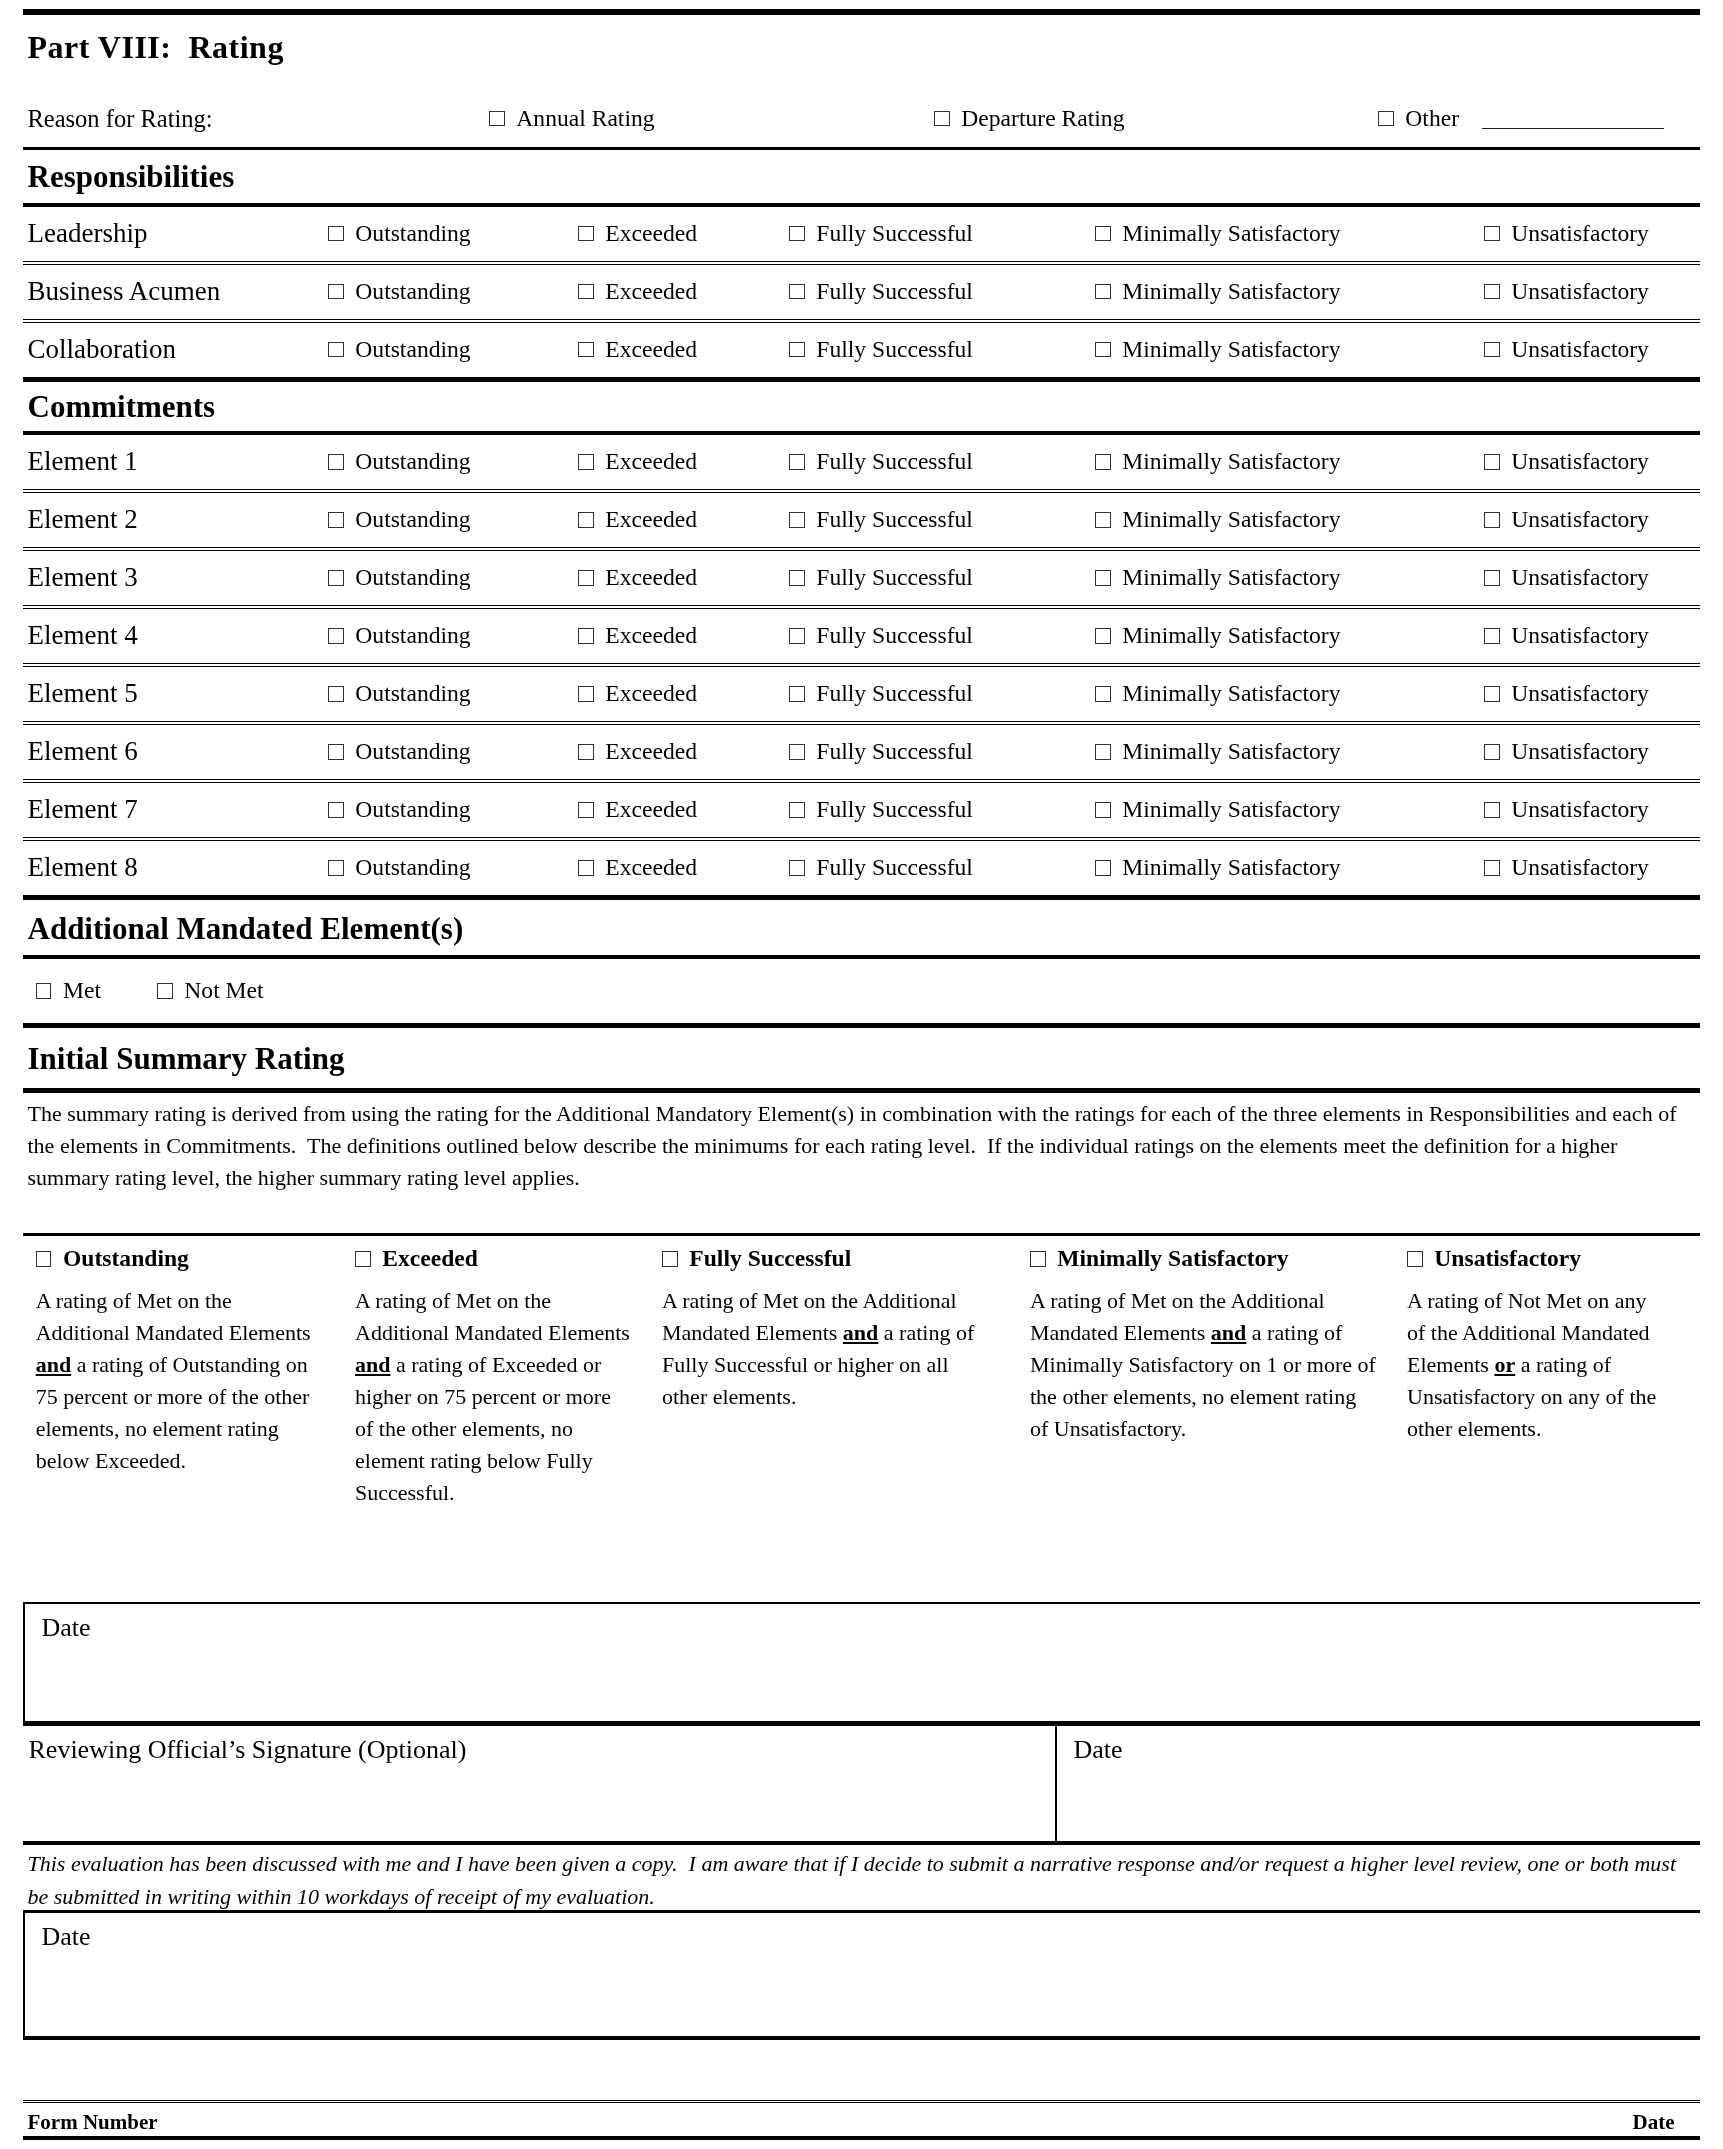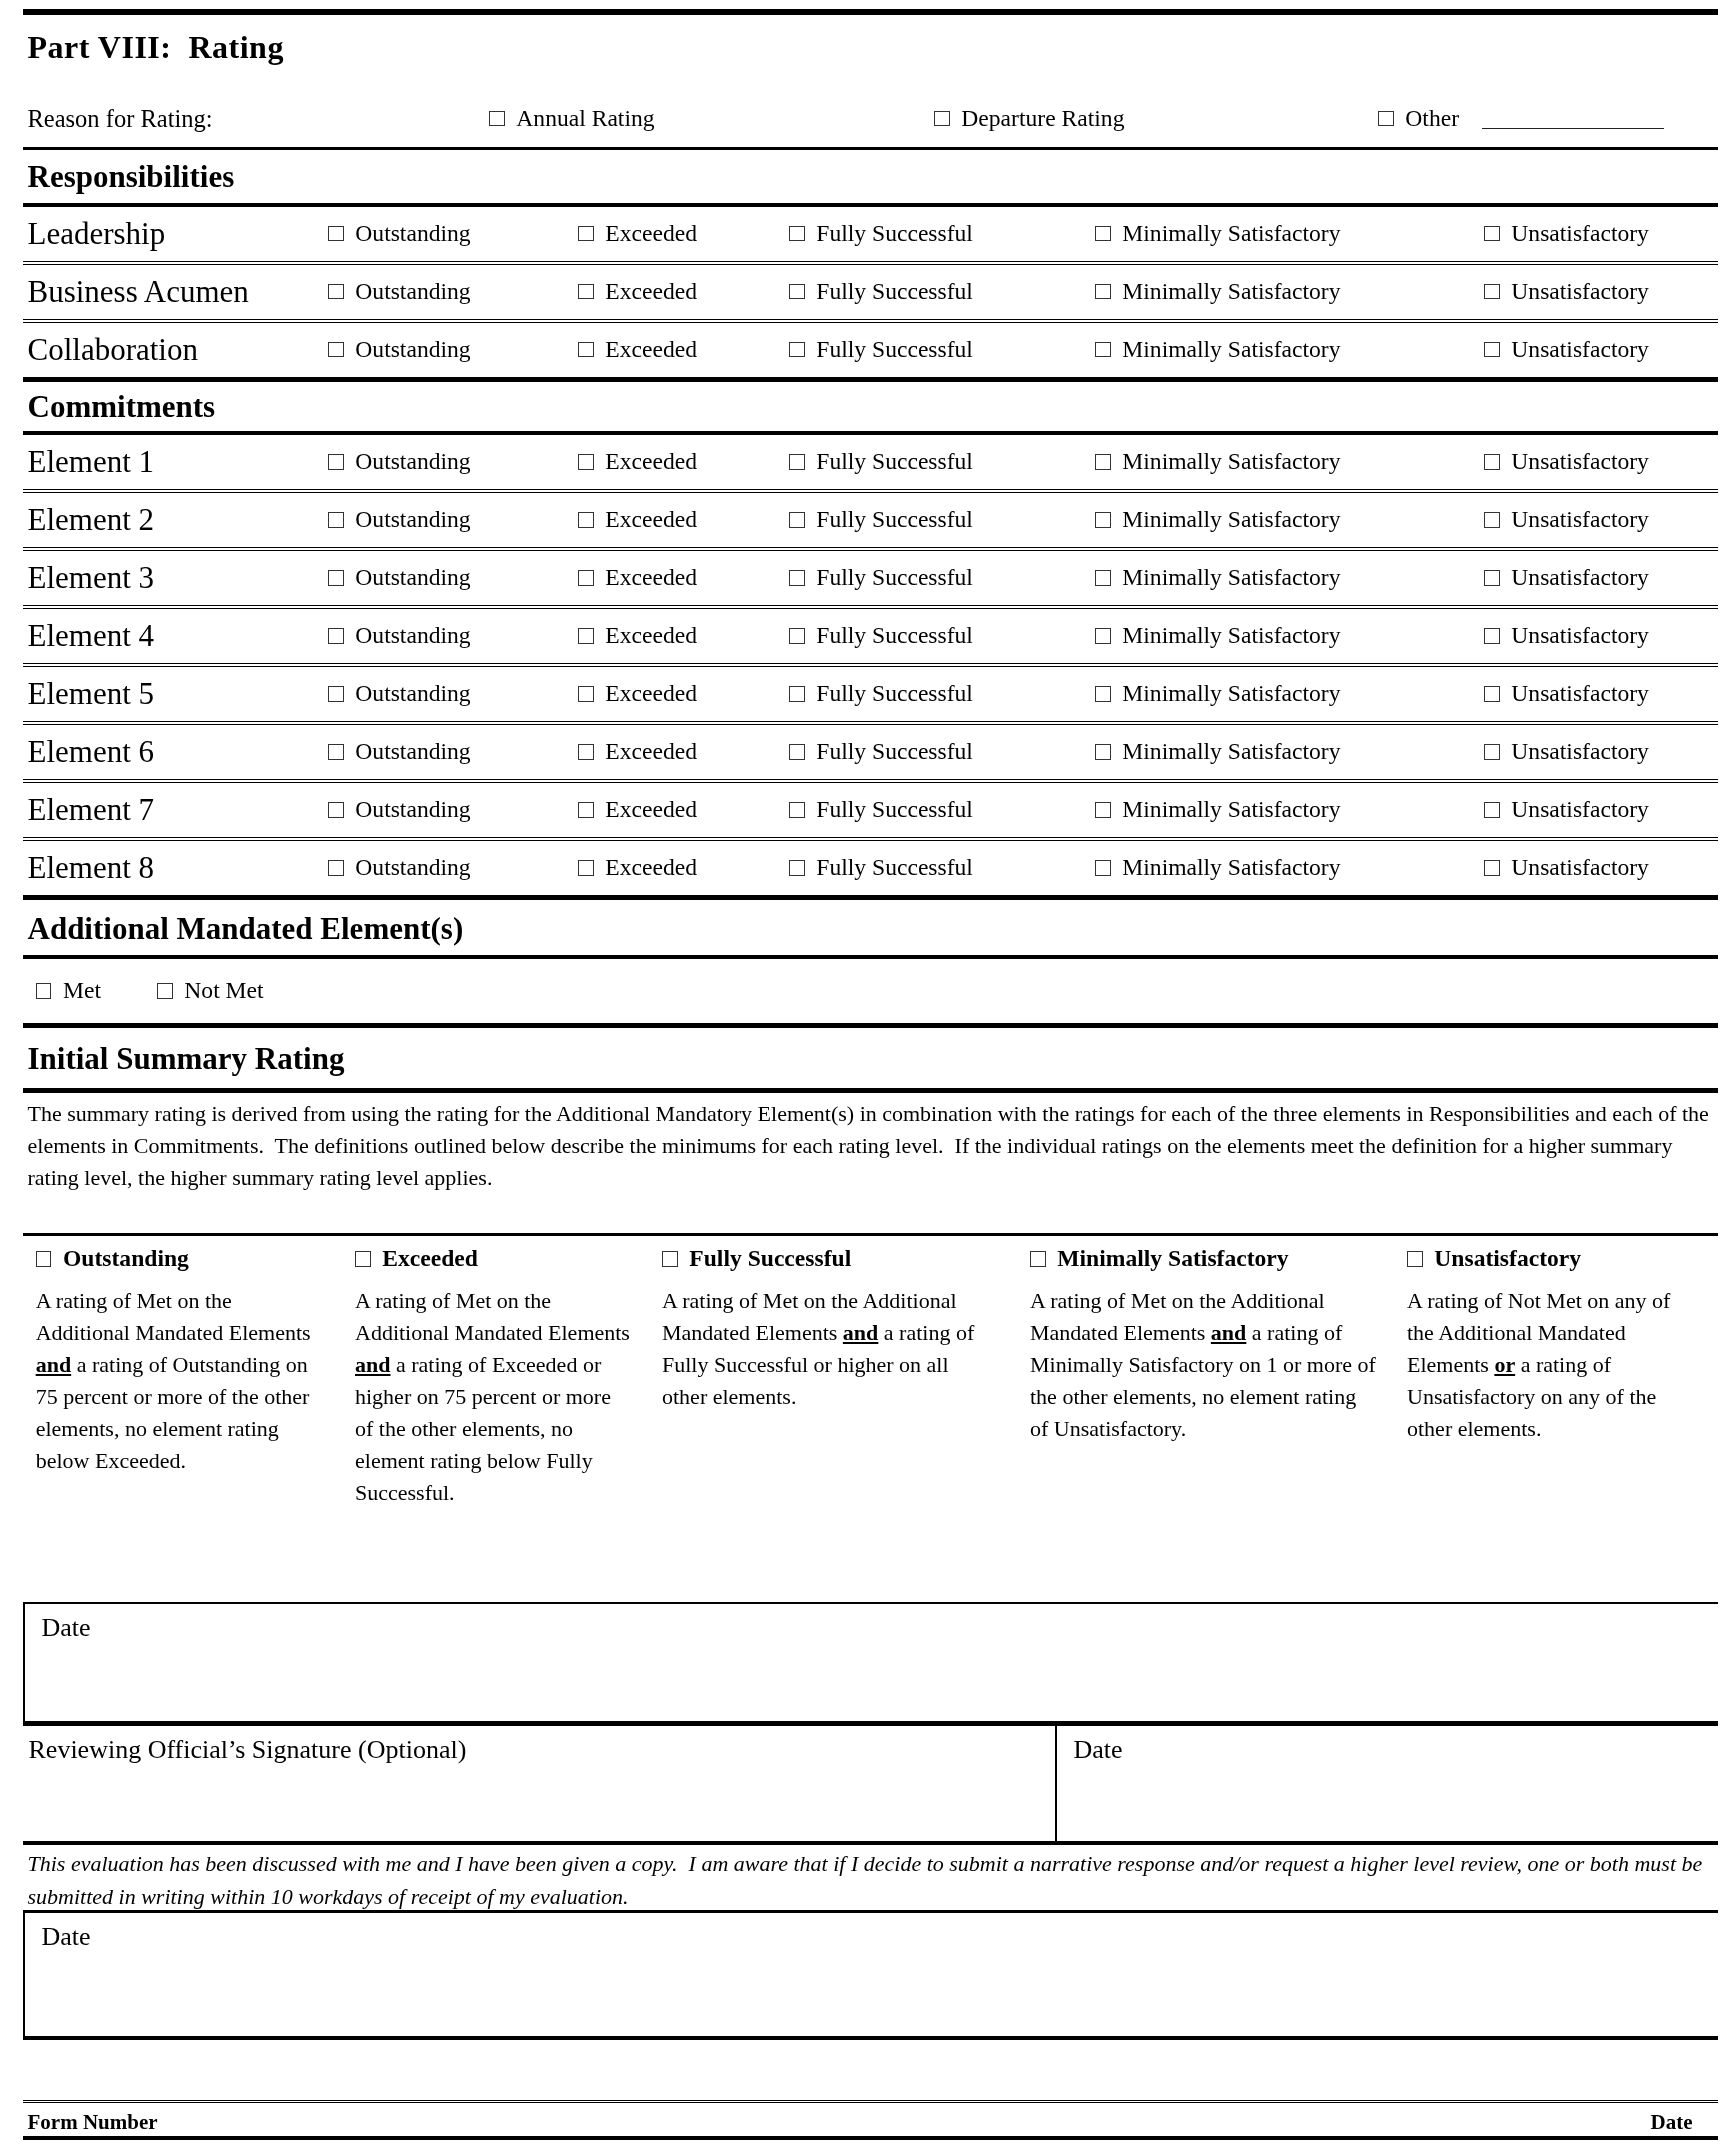--- a/index.html
+++ b/index.html
@@ -1,20 +1,20 @@
 <!DOCTYPE html>
 <html style="font-size:14.5px"><head>
 <meta charset="utf-8">
 <style>
   * { box-sizing: border-box; margin: 0; padding: 0; }
   body {
     width: 1724px; height: 2149px; background: #fff; color: #000;
     font-family: "Liberation Serif", "DejaVu Serif", serif;
   }
-  .page { width: 1724px; height: 1865px; padding: 9px 6px 0 23px; }
+  .page { width: 1724px; height: 1865px; padding: 9px 24px 0 23px; }
 
   
   .rule { width: 100%; background: #000; }
   .h6 { height: 5.5px; } .h5 { height: 4.5px; } .h4 { height: 3.6px; }
   .h3 { height: 2.7px; } .h2 { height: 1.8px; }
   .double-thin { height: 3.6px; background: transparent;
     border-top: 0.9px solid #000; border-bottom: 0.9px solid #000; }
 
   .title { height: 76px; padding: 14.5px 0 0 4.5px; font-size: 32px; font-weight: 700;
     letter-spacing: 0.5px; white-space: pre-wrap; }
@@ -31,21 +31,21 @@
 
   .opt { display: inline-flex; align-items: center; gap: 11.8px;
     font-size: 23.6px; white-space: nowrap; }
   .cb { width: 15.5px; height: 15.5px; border: 1.8px solid #333; background: #fff; flex: 0 0 auto; }
   .blank-line { display: inline-block; width: 182px; height: 20px;
     border-bottom: 1.8px solid #222; margin-left: 11px; }
 
   .rating-row { height: 54px; display: grid; align-items: center;
     grid-template-columns: 305px 250px 211px 306px 389px 1fr; }
   .rating-row + .rating-row { border-top: 4.5px double #000; height: 58px; }
-  .row-label { font-size: 31px; padding-left: 4.5px; }
+  .row-label { font-size: 27px; padding-left: 4.5px; }
 
   .met-row { height: 64px; display: flex; gap: 56px; align-items: center; padding-left: 12.7px; }
 
   .intro { height: 140px; font-weight: 400; font-size: 22px; line-height: 32px;
     padding: 5.5px 9px 0 4.5px; white-space: pre-wrap; }
 
   .def-grid { height: 366px; display: grid;
     grid-template-columns: 332px 307px 368px 377px 1fr; }
   .def-col { padding-top: 9px; }
   .def-col:first-child { padding-left: 12.7px; }

